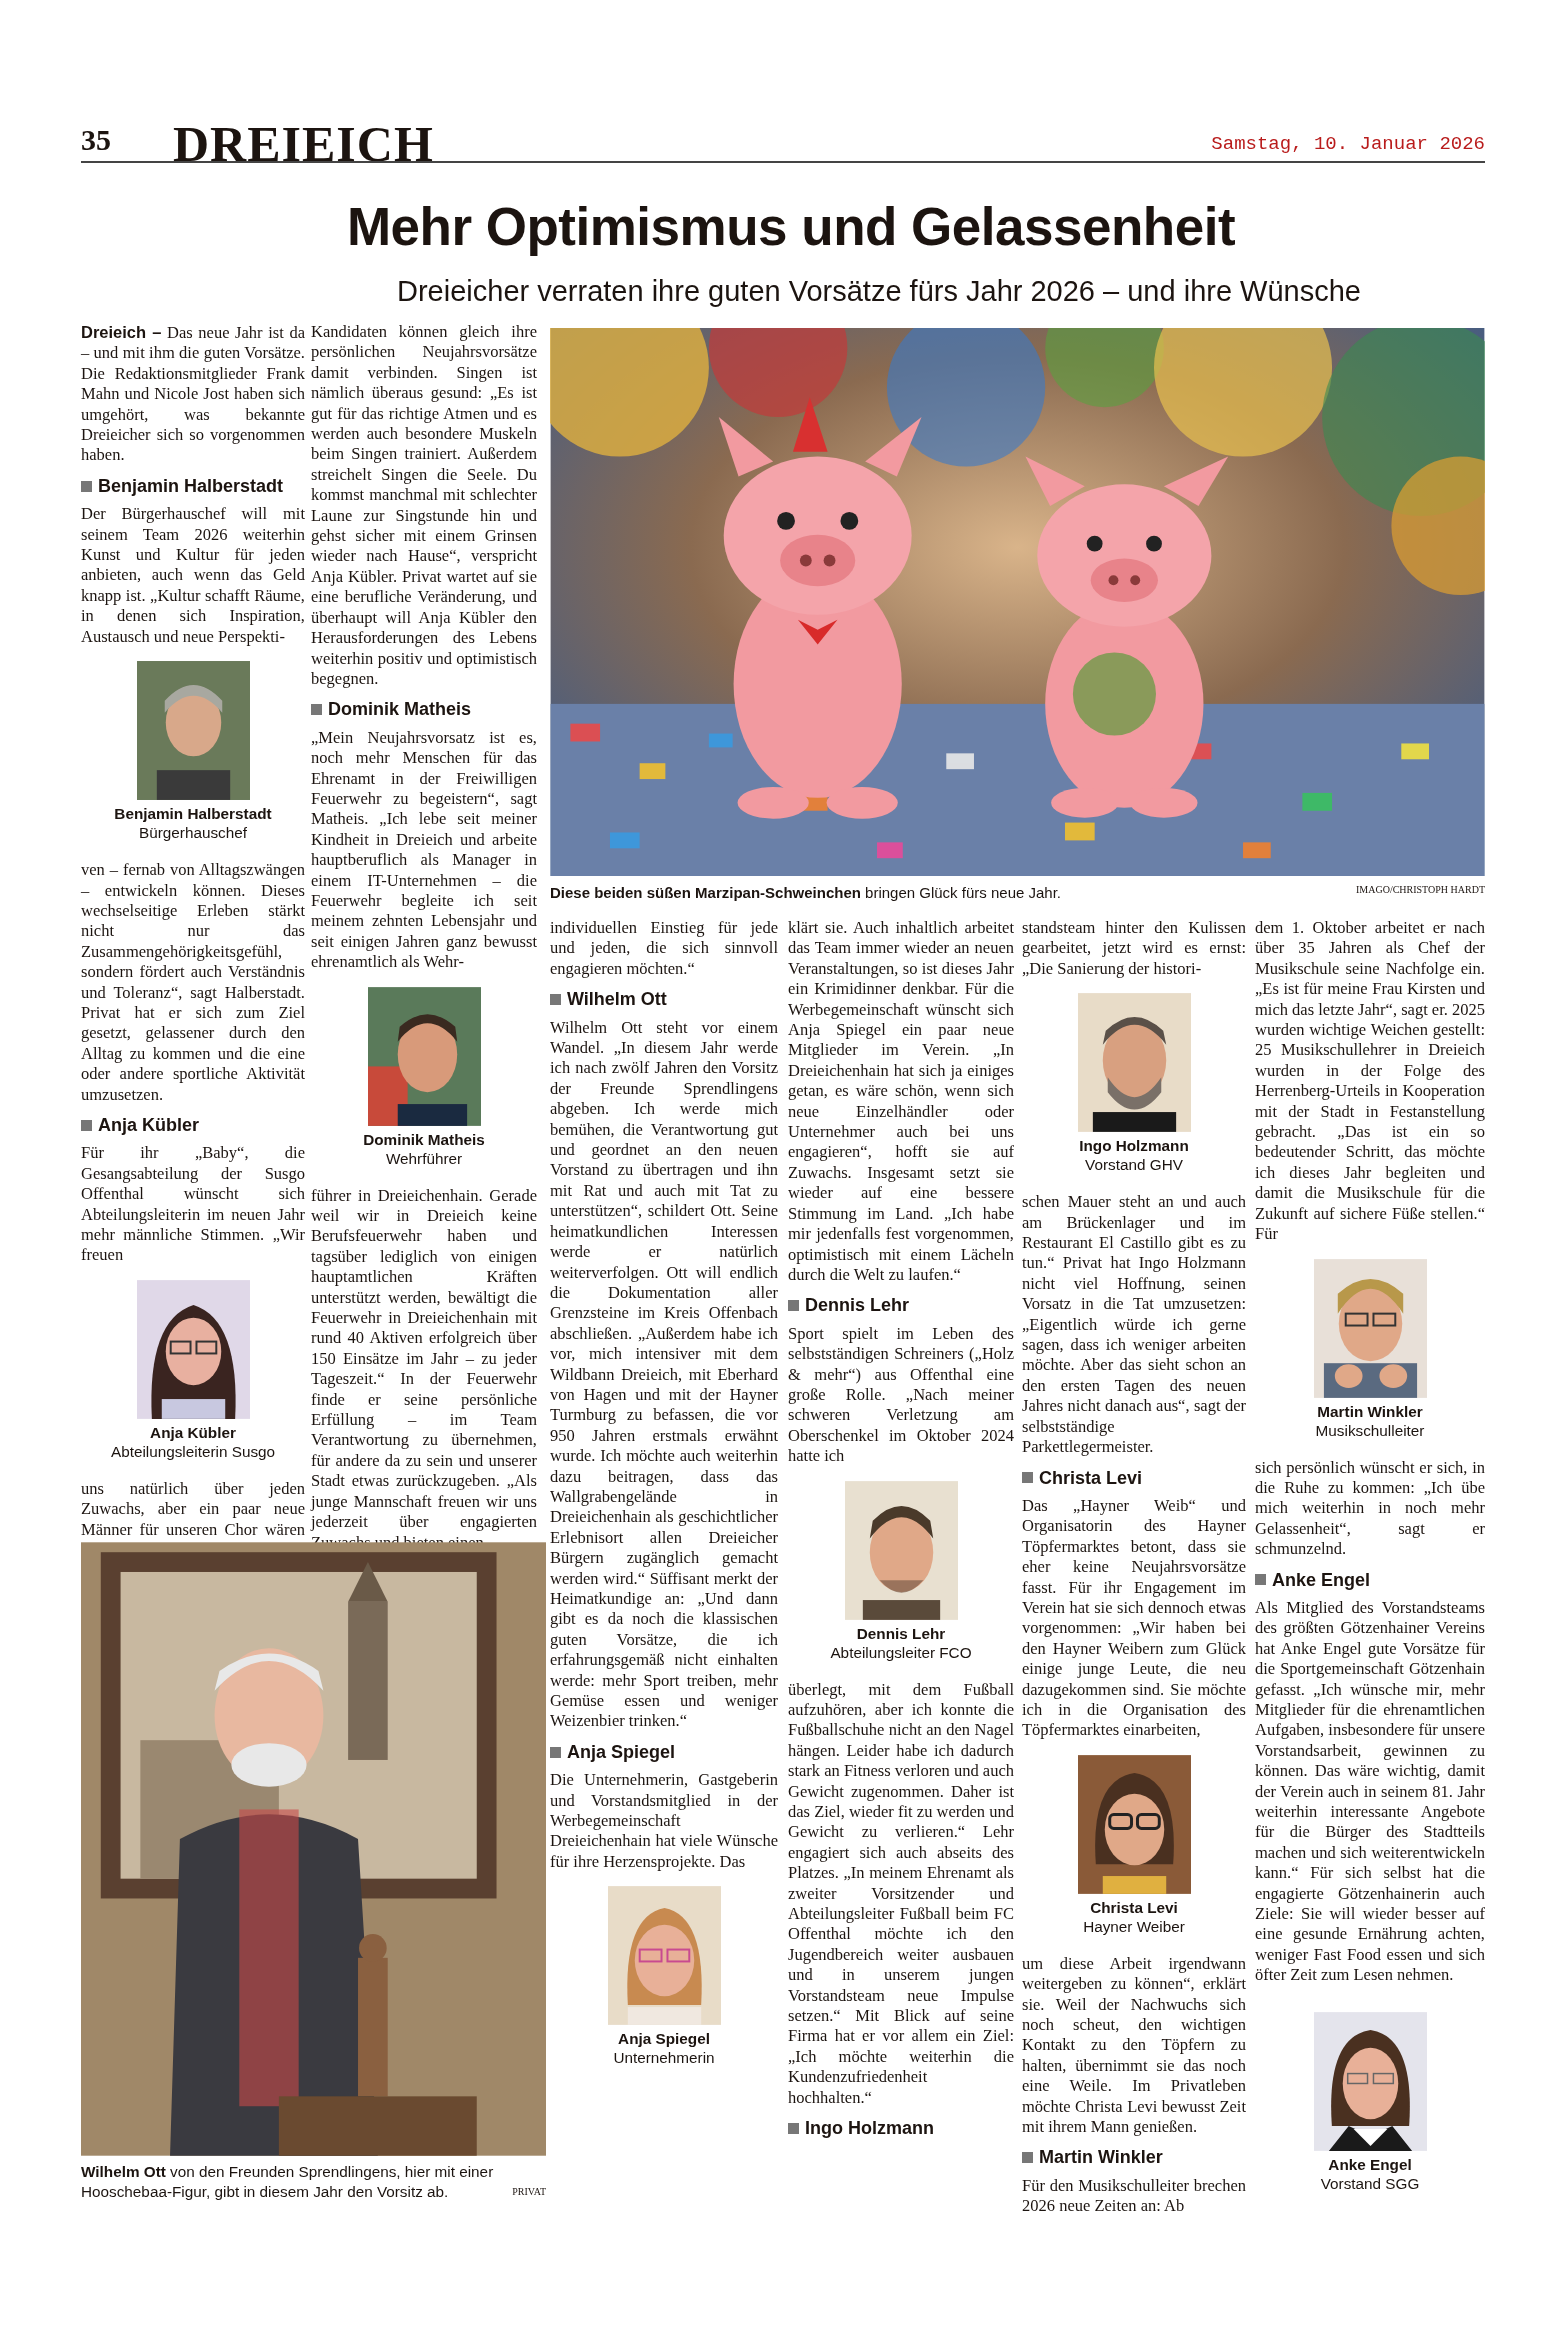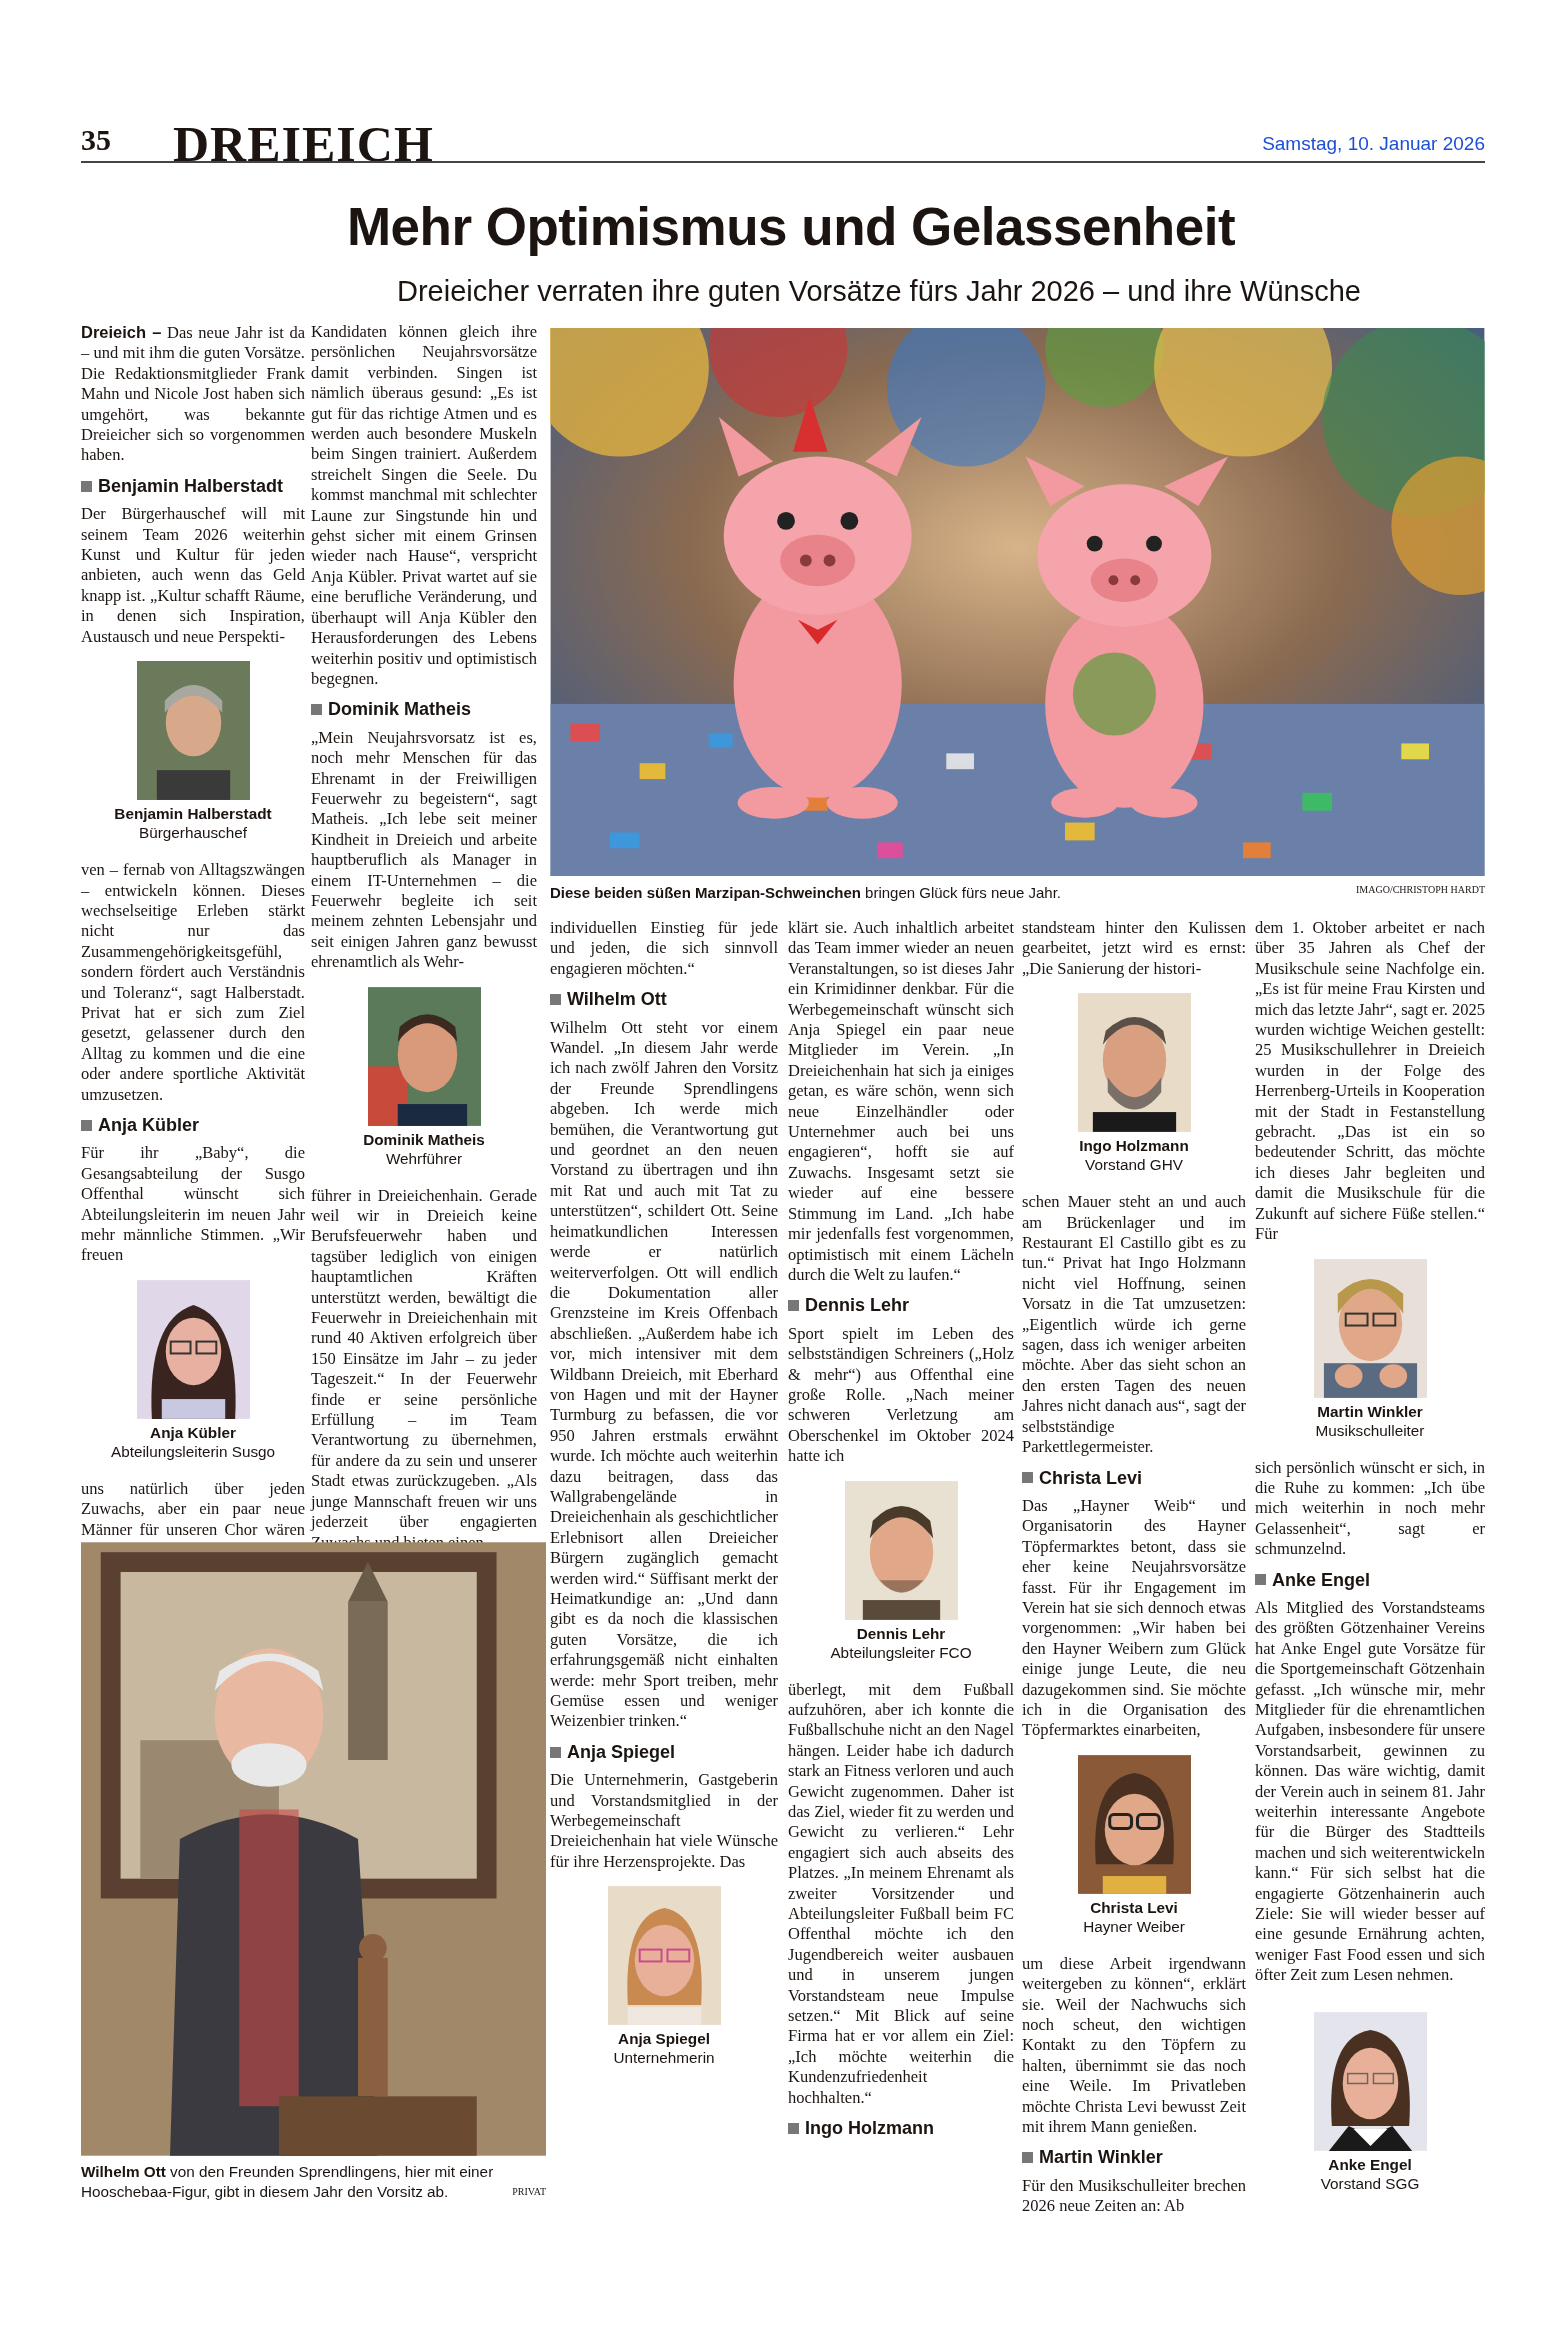--- a/index.html
+++ b/index.html
@@ -1,21 +1,21 @@
 <!DOCTYPE html>
 <html><head>
 <meta charset="utf-8">
 <style>
   * { box-sizing: border-box; margin: 0; padding: 0; }
   html, body { width: 1560px; height: 2328px; background: #fff; overflow: hidden; }
   body { position: relative; color: #1c1410; font-family: "DejaVu Serif", serif; }
   .abs { position: absolute; }
   .page-num { left: 81px; top: 123px; font-family: "Liberation Serif", serif; font-weight: bold; font-size: 30px; }
   .section-title { left: 173px; top: 107px; font-family: "Liberation Serif", serif; font-weight: bold; font-size: 50px; letter-spacing: 1px; margin-top: 8px; }
-  .date { right: 75px; top: 133px; font-family: Liberation Sans, sans-serif; font-size: 19px; color: #1d4ed8; }
+  .date { right: 75px; top: 133px; font-family: Liberation Mono, monospace; font-size: 19px; color: #b91c1c; }
   .rule { left: 81px; top: 161px; width: 1404px; height: 2px; background: #444; }
   .headline { left: 11px; width: 1560px; top: 196px; text-align: center; font-family: "Liberation Sans", sans-serif; font-weight: bold; font-size: 53px; letter-spacing: -0.5px; }
   .subhead { left: 0; width: 1560px; top: 275px; text-align: center; font-family: "Liberation Sans", sans-serif; font-size: 29px; padding-left: 198px; }
   .col { position: absolute; font-family: "Liberation Serif", serif; font-size: 16.5px; line-height: 20.4px; text-align: justify; hyphens: manual; }
   .col p { margin-bottom: 0; }
   .lead { font-family: "Liberation Sans", sans-serif; font-weight: bold; }
   .sub { font-family: "Liberation Sans", sans-serif; font-weight: bold; font-size: 18px; margin: 10px 0 8px; display: flex; align-items: center; text-align: left; }
   .sub .sq { display: inline-block; width: 11px; height: 11px; background: #777; margin-right: 6px; flex-shrink: 0; }
   .portrait { margin: 14px auto 4px; width: 113px; height: 139px; position: relative; overflow: hidden; }
   .cap-name { font-family: "Liberation Sans", sans-serif; font-weight: bold; font-size: 15.3px; text-align: center; line-height: 19px; }

